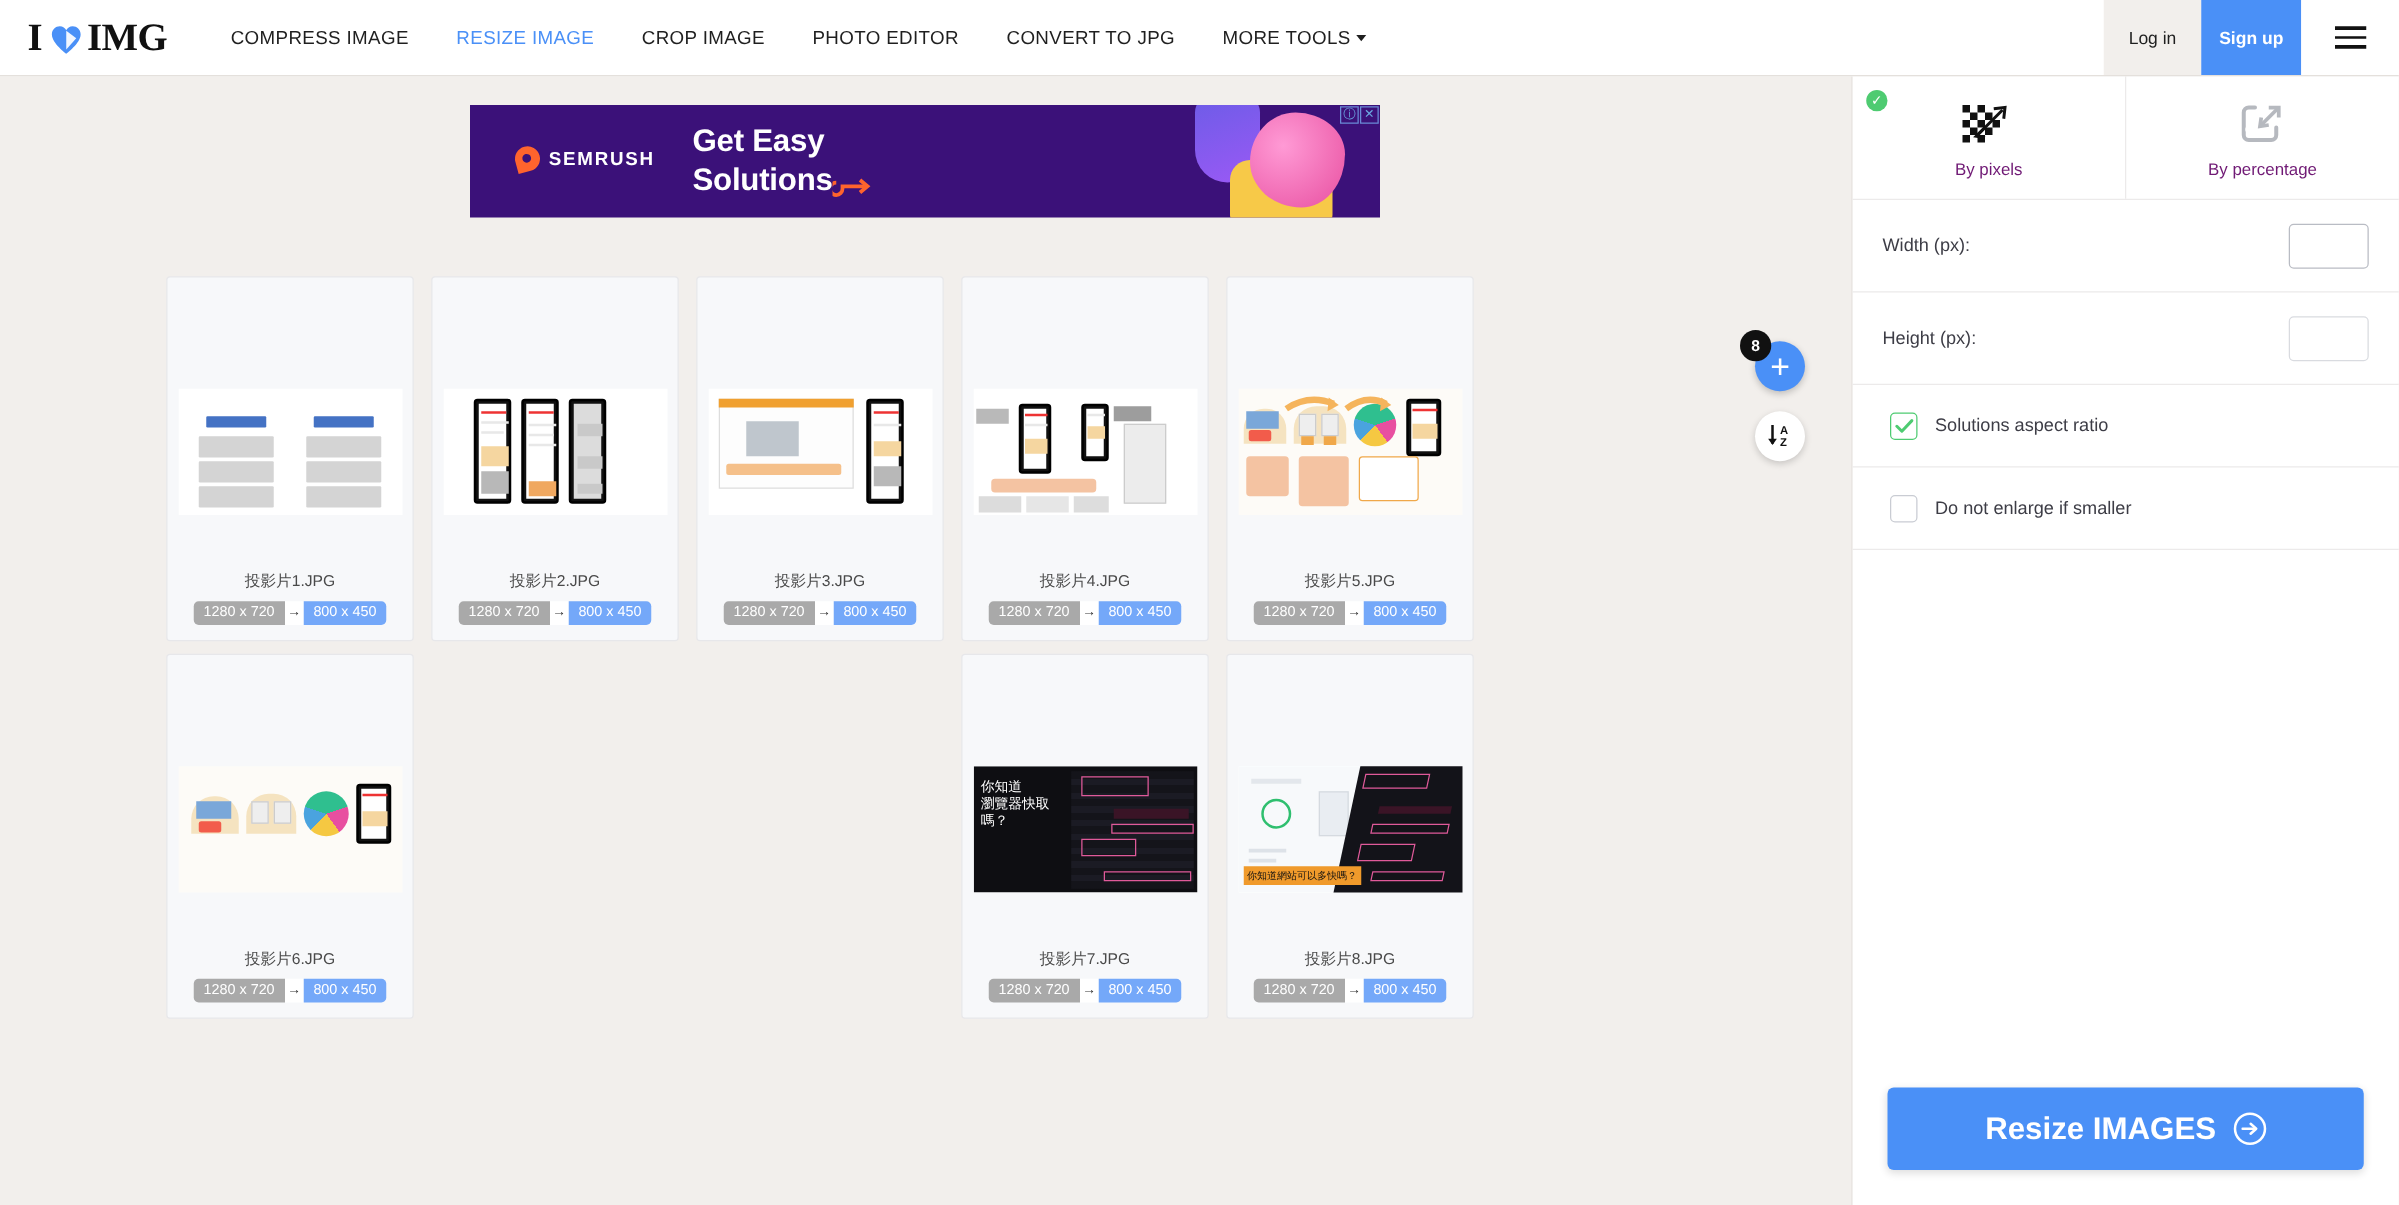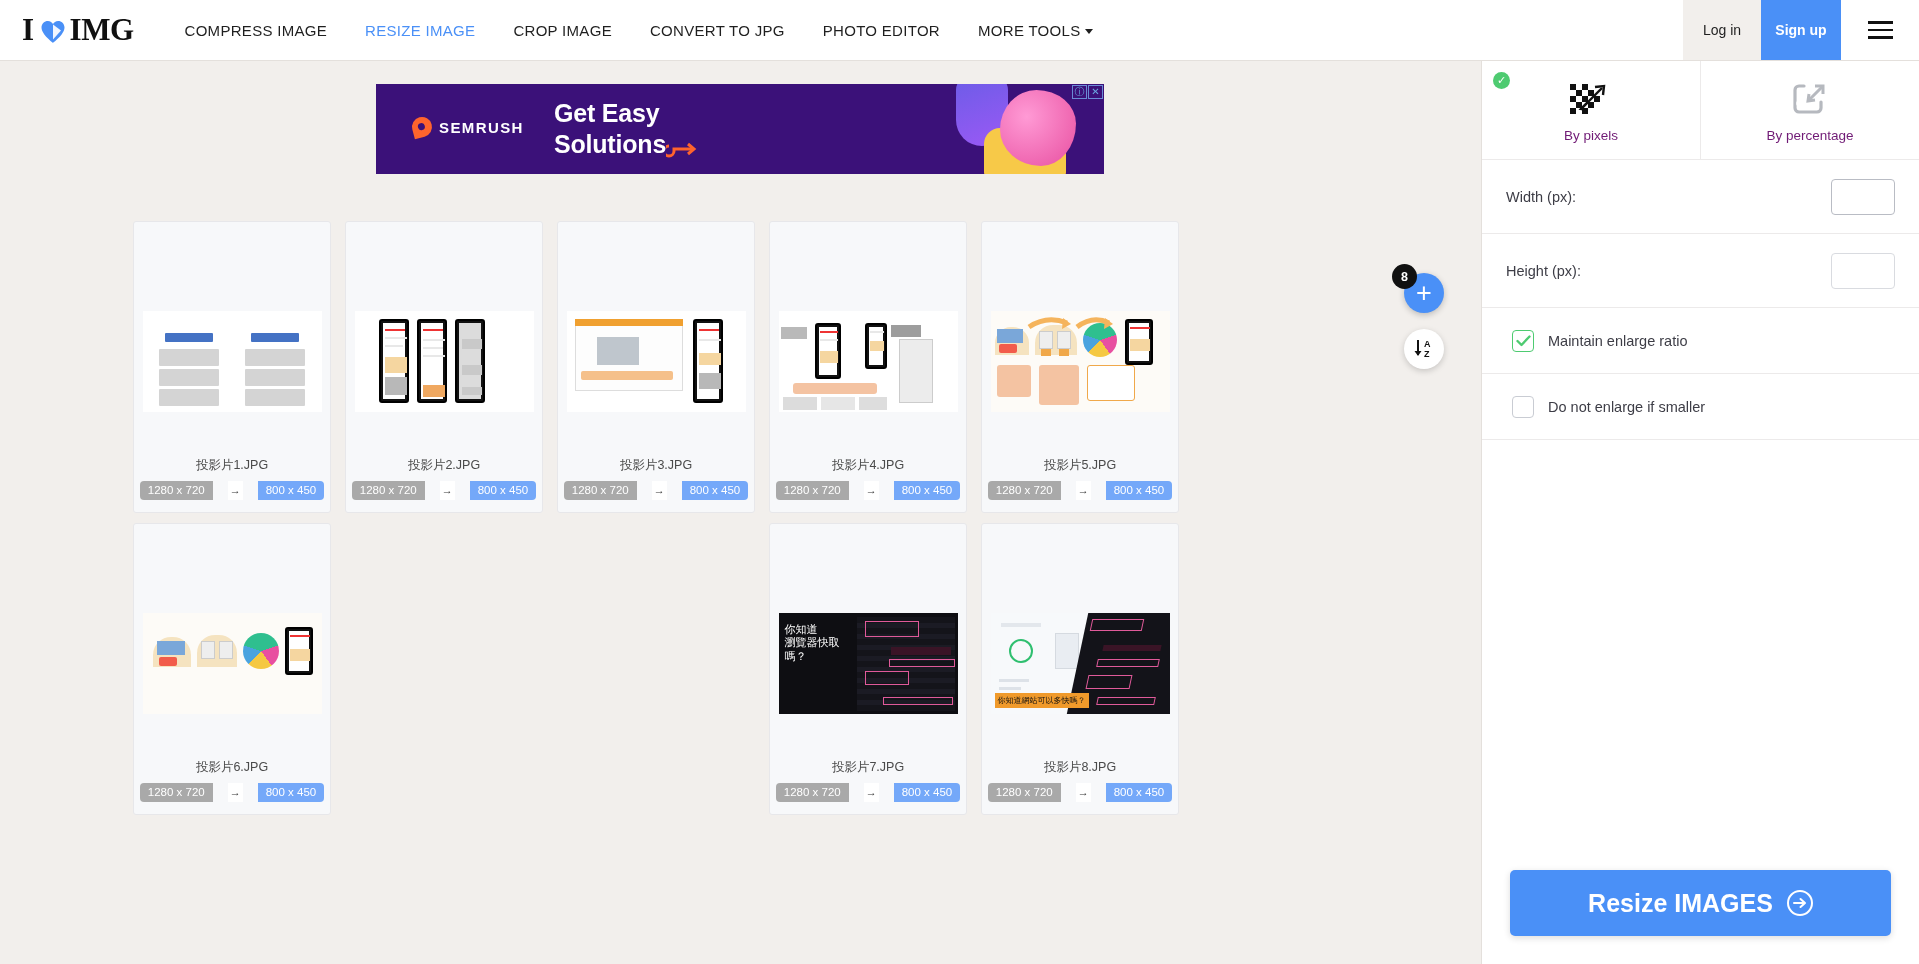--- a/index.html
+++ b/index.html
@@ -165,21 +165,21 @@
     position: relative;
     overflow: hidden;
   }
   .card-name {
     position: absolute; bottom: 38px; left: 0; right: 0;
     text-align: center;
     font-size: 12.5px; color: #4a4a4a;
   }
   .card-sizes {
     position: absolute; bottom: 12px; left: 0; right: 0;
-    display: flex; align-items: flex-end; justify-content: center; gap: 15px;
+    display: flex; align-items: flex-end; justify-content: center; gap: 0px;
   }
   .size-old {
     background: #a9a9a9; color: #ffffff;
     font-size: 11.5px; padding: 3px 8px 4px 8px;
     border-radius: 4px 0 0 4px;
   }
   .size-arrow {
     background: #ffffff; color: #333; font-size: 11px;
     padding: 3px 2px 4px 2px;
   }
@@ -335,22 +335,22 @@
         <path d="M13 5.6 L13 20.5 L21 11.5 Z" fill="#ffffff" opacity="0.92"></path>
       </svg>
     </span>
     <span>IMG</span>
   </div>
 
   <nav class="nav">
     <a href="#">COMPRESS IMAGE</a>
     <a href="#" class="active">RESIZE IMAGE</a>
     <a href="#">CROP IMAGE</a>
+    <a href="#">PHOTO EDITOR</a>
     <a href="#">CONVERT TO JPG</a>
-    <a href="#">PHOTO EDITOR</a>
     <a href="#"><span>MORE TOOLS</span><span class="caret"></span></a>
   </nav>
 
   <div class="header-right">
     <div class="btn-login">Log in</div>
     <div class="btn-signup">Sign up</div>
     <div class="burger">
       <span></span>
         <span></span>
         <span></span>
@@ -682,21 +682,21 @@
 
     </span>
   </div>
 
   <div class="cbrow">
     <span class="cbox on">
       <svg width="15" height="12" viewBox="0 0 15 12">
         <path d="M1.5 6 L5.5 10 L13.5 1.5" stroke="#4ecb71" stroke-width="2.4" fill="none" stroke-linecap="round" stroke-linejoin="round"></path>
       </svg>
     </span>
-    <span class="lbl">Maintain enlarge ratio</span>
+    <span class="lbl">Solutions aspect ratio</span>
   </div>
 
   <div class="cbrow">
     <span class="cbox"></span>
     <span class="lbl">Do not enlarge if smaller</span>
   </div>
 
   <div class="panel-spacer"></div>
 
   <div class="btn-resize">

